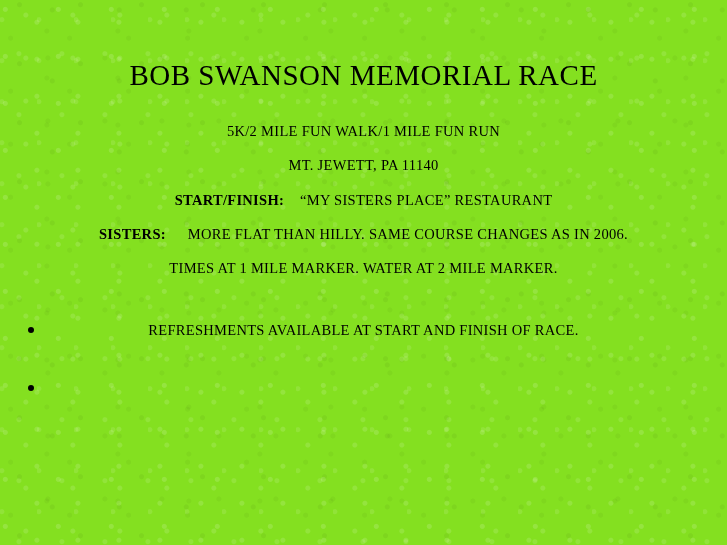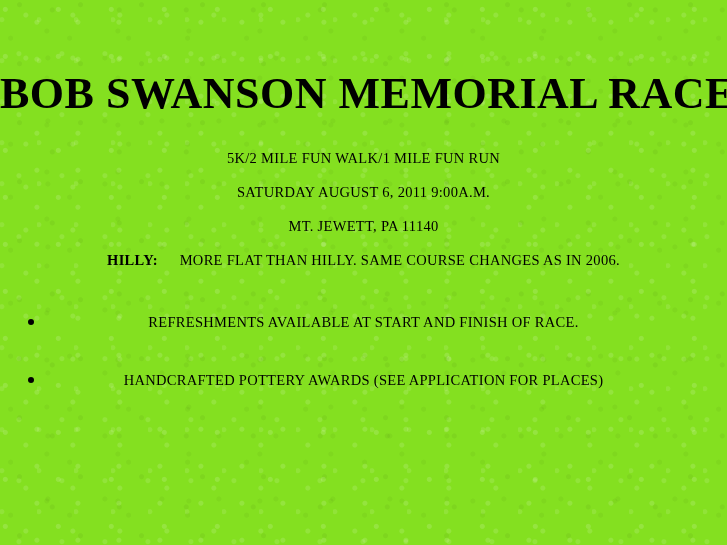--- a/index.html
+++ b/index.html
@@ -36,22 +36,22 @@
     opacity: 0.9;
   }
   .page {
     position: relative;
     width: 727px;
     height: 545px;
     box-sizing: border-box;
   }
   .title {
     text-align: center;
-    font-size: 44px;
-    font-weight: bold;
+    font-size: 29px;
+    font-weight: normal;
     letter-spacing: 0.5px;
     padding-top: 41px;
     line-height: 1.1;
     white-space: nowrap;
   }
   .body-lines {
     margin-top: 30px;
   }
   .line {
     text-align: center;
@@ -109,49 +109,53 @@
 <div class="page">
 
   <h1 class="title">BOB SWANSON MEMORIAL RACE</h1>
 
   <div class="body-lines">
 
     <p class="line">
       <span>5K/2 MILE FUN WALK/1 MILE FUN RUN</span>
     </p>
 
-    <p class="line">
-      <span>SATURDAY AUGUST 6, 2011     9:00A.M.</span>
-    </p>
 
     <p class="line">
       <span>MT. JEWETT, PA 11140</span>
     </p>
 
+    <p class="line">
+      <span class="lbl">START/FINISH:</span>
+      <span class="gap-sm"></span>
+      <span>“MY SISTERS PLACE” RESTAURANT</span>
+    </p>
 
 
 
     <p class="line">
-      <span class="lbl">HILLY:</span>
+      <span class="lbl">SISTERS:</span>
       <span class="gap"></span>
       <span>MORE FLAT THAN HILLY. SAME COURSE CHANGES AS IN 2006.</span>
     </p>
 
+    <p class="line">
+      <span>TIMES AT 1 MILE  MARKER.  WATER AT 2 MILE MARKER.</span>
+    </p>
 
   </div>
 
   <div class="bullets-wrap">
     <ul class="bullets">
       <li>
         <span class="dot"></span>
         <span>REFRESHMENTS AVAILABLE AT START AND FINISH OF RACE.</span>
       </li>
       <li>
         <span class="dot"></span>
-        <span>HANDCRAFTED POTTERY AWARDS (SEE APPLICATION FOR PLACES)</span>
       </li>
       <li>
         
         
         
       </li>
     </ul>
   </div>
 
 </div>

